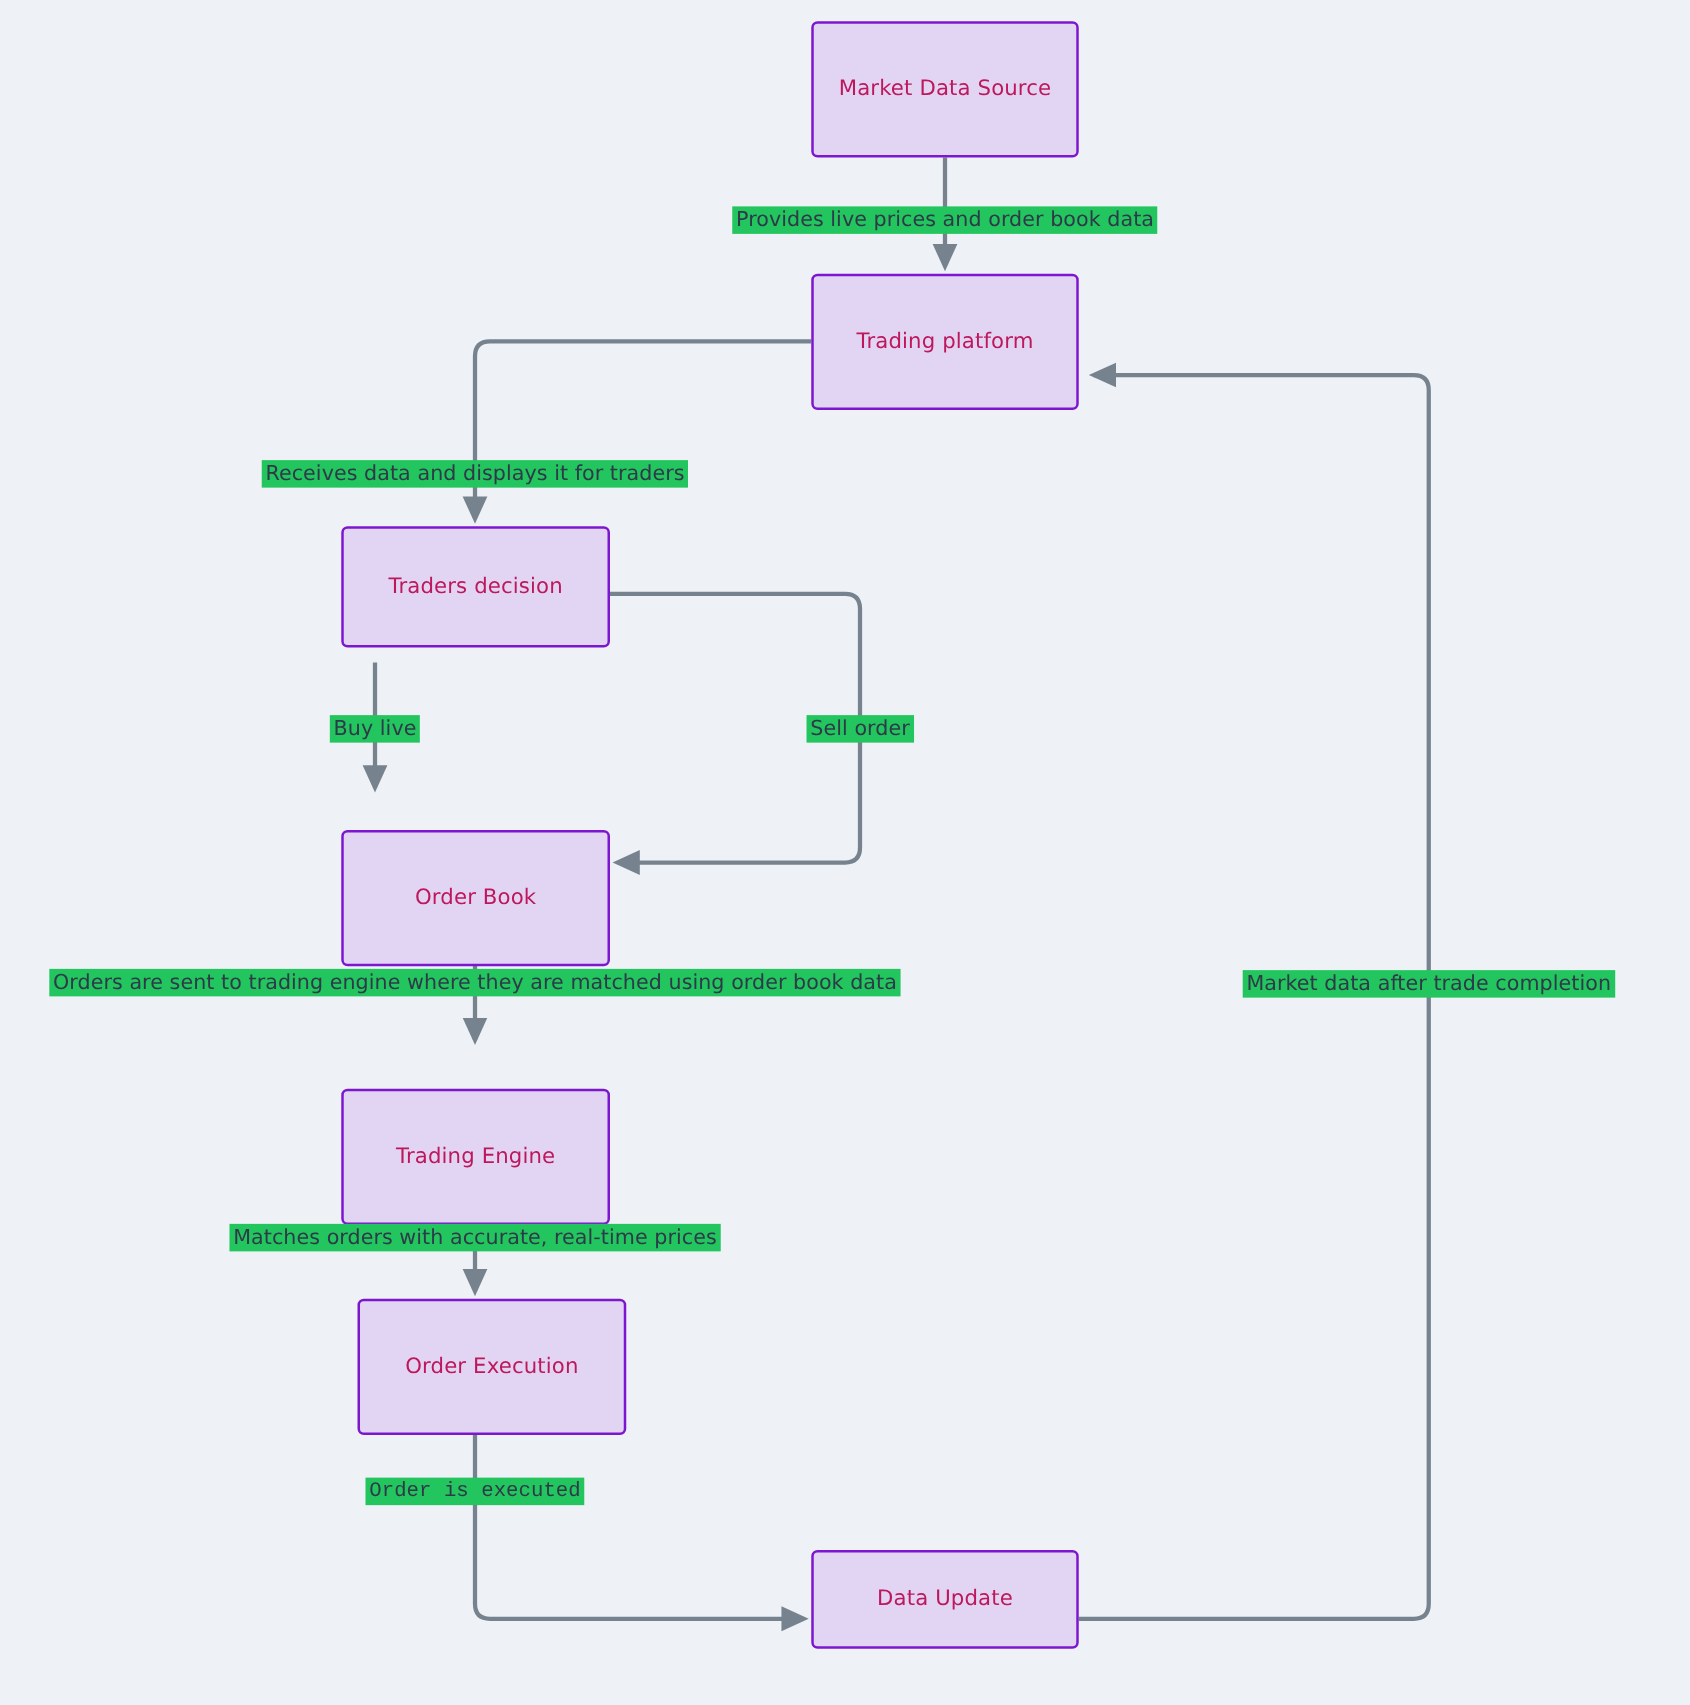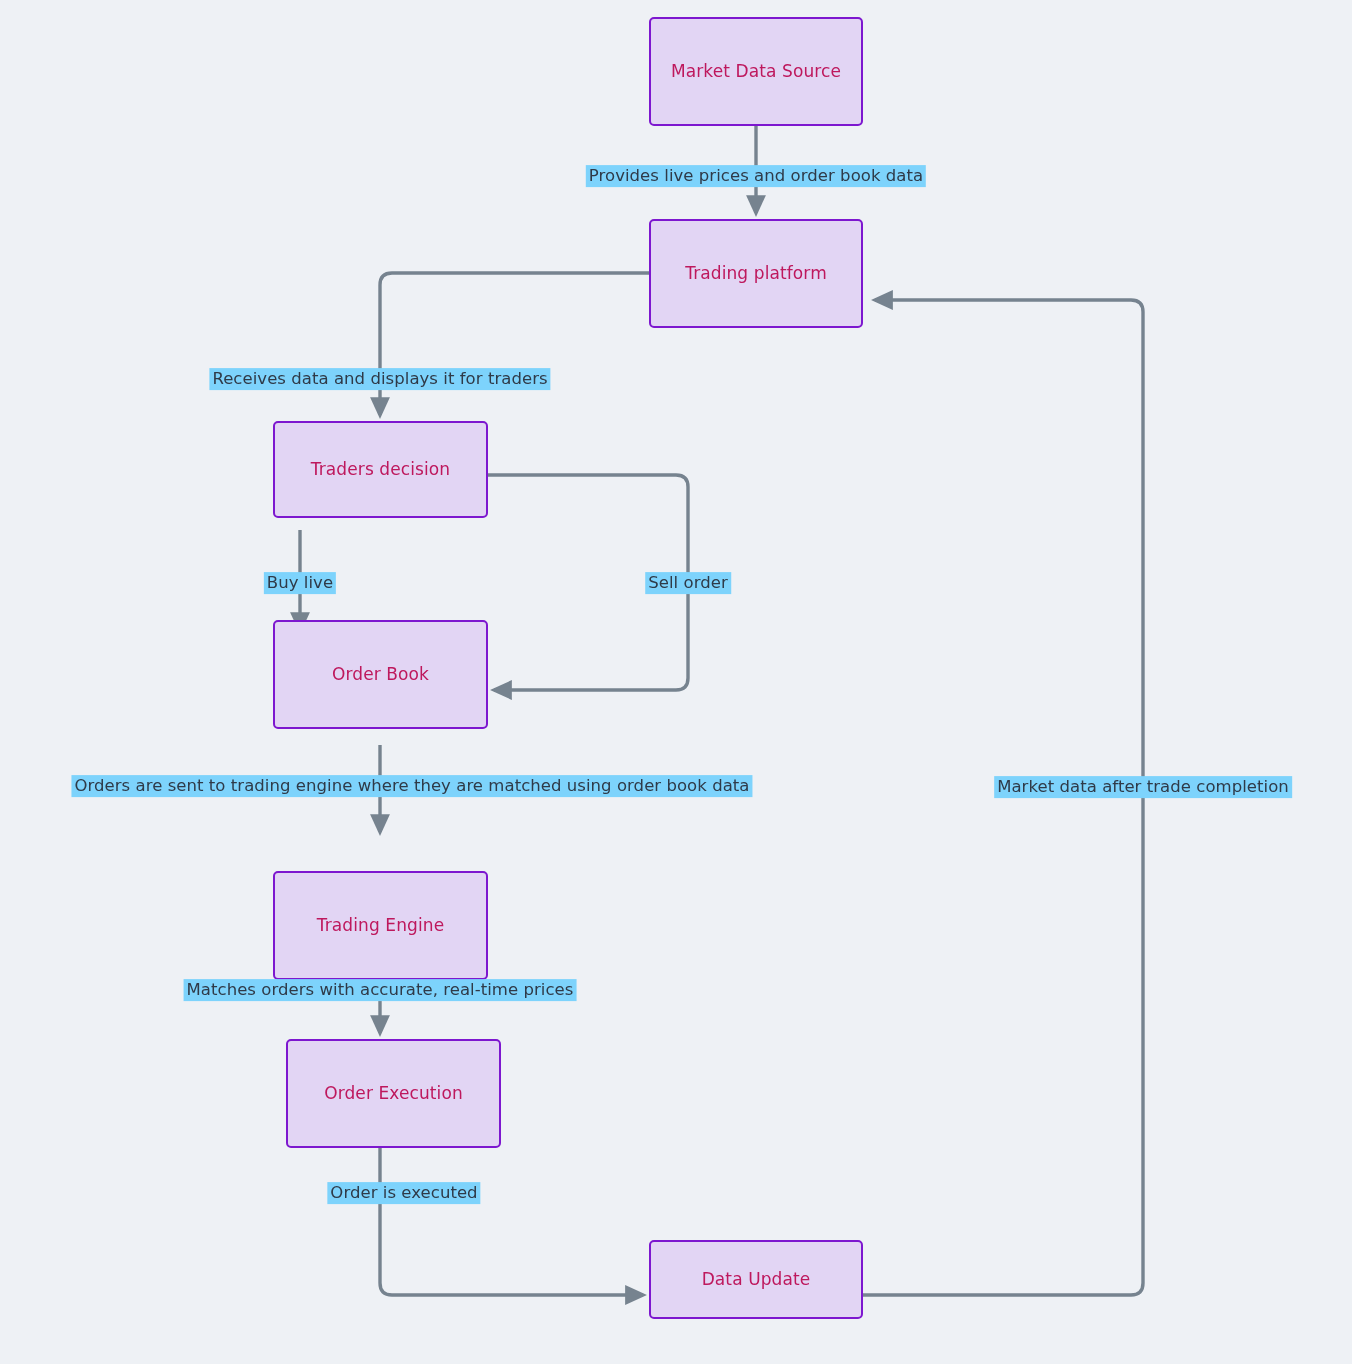--- a/index.html
+++ b/index.html
@@ -44,21 +44,21 @@
     text-align: center;
     z-index: 2;
   }
   .edge-label {
     position: absolute;
     color: #2f3a48;
     font-size: 16.5px;
     line-height: 1.2;
     letter-spacing: 0.05px;
     white-space: nowrap;
-    background: #7dd3fc;
+    background: #22c55e;
     padding: 1px 3px;
     transform: translate(-50%, -50%);
     z-index: 3;
   }
 </style>
 </head>
 <body>
 
 <div id="diagram-root">
 
@@ -95,21 +95,21 @@
   </div>
 
   <div class="flow-node" style="left:649px; top:219px; width:214px; height:109px;">
     <span>Trading platform</span>
   </div>
 
   <div class="flow-node" style="left:273px; top:421px; width:215px; height:97px;">
     <span>Traders decision</span>
   </div>
 
-  <div class="flow-node" style="left:273px; top:620px; width:215px; height:109px;">
+  <div class="flow-node" style="left:273px; top:664px; width:215px; height:109px;">
     <span>Order Book</span>
   </div>
 
   <div class="flow-node" style="left:273px; top:871px; width:215px; height:109px;">
     <span>Trading Engine</span>
   </div>
 
   <div class="flow-node" style="left:286px; top:1039px; width:215px; height:109px;">
     <span>Order Execution</span>
   </div>
@@ -119,21 +119,21 @@
   </div>
 
   <div class="edge-label" style="left:756px; top:176px;">Provides live prices and order book data</div>
 
   <div class="edge-label" style="left:380px; top:379px;">Receives data and displays it for traders</div>
 
   <div class="edge-label" style="left:300px; top:583px;">Buy live</div>
 
   <div class="edge-label" style="left:688px; top:583px;">Sell order</div>
 
-  <div class="edge-label" style="left:380px; top:786px;margin-left:32px;">Orders are sent to trading engine where they are matched using order book data</div>
+  <div class="edge-label" style="left:380px; top:786px;">Orders are sent to trading engine where they are matched using order book data</div>
 
   <div class="edge-label" style="left:380px; top:990px;">Matches orders with accurate, real-time prices</div>
 
-  <div class="edge-label" style="left:404px; top:1193px;">Order is executed</div>
+  <div class="edge-label" style="left:380px; top:1193px;font-family:Liberation Mono, monospace;">Order is executed</div>
 
   <div class="edge-label" style="left:1143px; top:787px;">Market data after trade completion</div>
 
 </div>
 
 </body></html>

